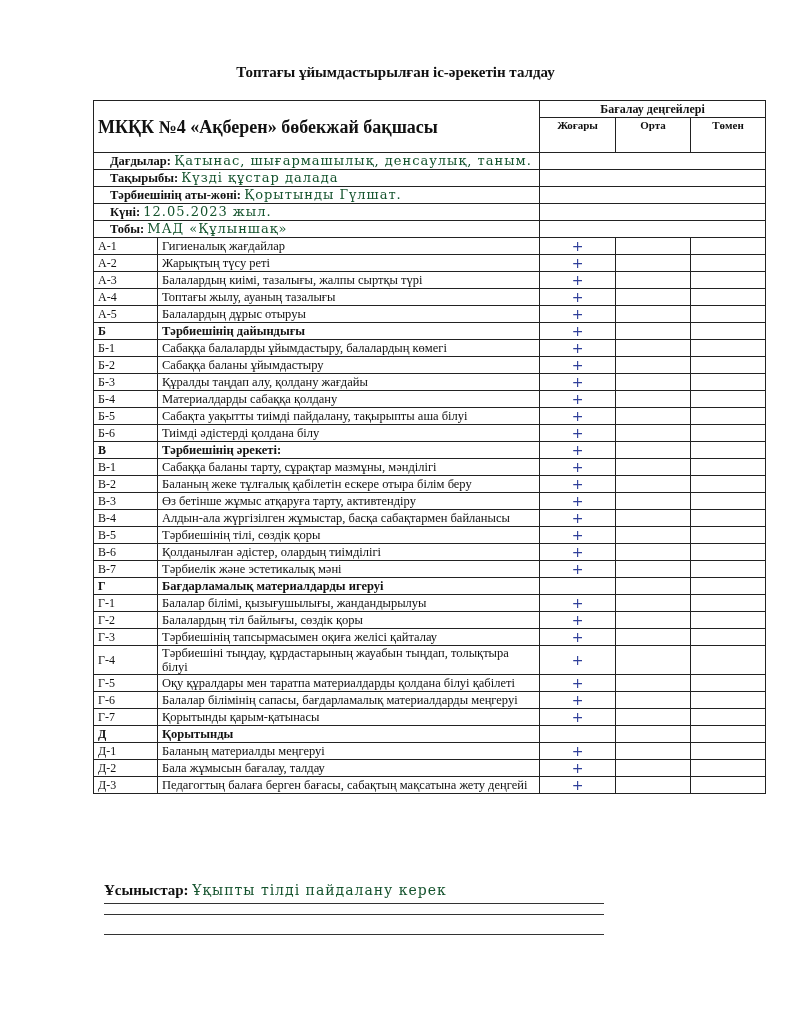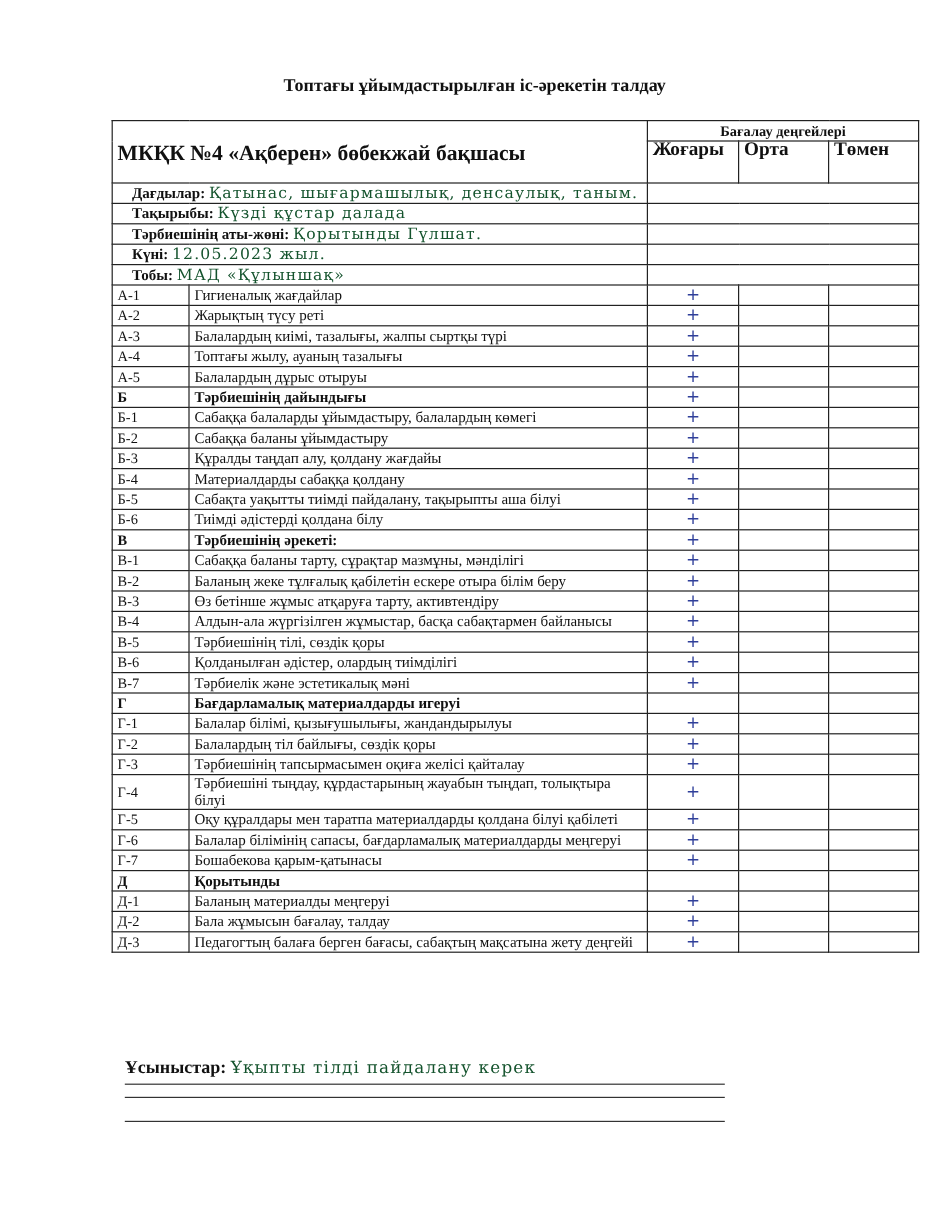--- a/index.html
+++ b/index.html
@@ -6,21 +6,21 @@
   body { width:791px; height:1024px; position:relative; overflow:hidden;
          font-family:"Liberation Serif", serif; color:#111; }
   .title { position:absolute; left:0; width:791px; top:64px; text-align:center;
            font-weight:bold; font-size:15px;font-family:Liberation Serif, serif; }
   table.sheet { position:absolute; left:93px; top:100px; width:672px;
                 border-collapse:collapse; table-layout:fixed; font-size:12.5px; }
   table.sheet td { border:1px solid #222; padding:0 4px; vertical-align:middle;
                    line-height:14px; height:16px; }
   .hdr-main { font-weight:bold; font-size:18px; height:40px; padding-left:4px; }
   .hdr-group { text-align:center; font-weight:bold; font-size:12px; height:14px; }
-  .hdr-level { font-weight:bold; font-size:16px; vertical-align:top !important; padding-top:2px; }
+  .hdr-level { text-align:center; font-weight:bold; font-size:11px; vertical-align:top !important; padding-top:2px; }
   .meta-label { font-weight:bold; white-space:nowrap;margin-left:12px; }
   .meta-row td { border-top:none; }
   .hand { font-family:"DejaVu Serif", serif; color:#14532d;
           font-size:13px; letter-spacing:1px; }
   .code { text-align:left; font-size:12px; }
   .section td.code, .section td.text { font-weight:bold; }
   .mark { text-align:center; color:#2f3f9a; font-size:14px; font-family:"DejaVu Sans", sans-serif; }
   .tall td { height:32px; }
   .recs { position:absolute; left:104px; top:882px; width:500px; font-size:15px; font-weight:bold; }
   .recs .hand { font-weight:normal; font-size:14px; }
@@ -253,21 +253,21 @@
       </tr>
       <tr class="tall">
         <td class="code">Г-6</td>
         <td class="text">Балалар білімінің сапасы, бағдарламалық  материалдарды меңгеруі</td>
         <td class="mark">+</td>
         <td class="mark"></td>
         <td class="mark"></td>
       </tr>
       <tr class="">
         <td class="code">Г-7</td>
-        <td class="text">Бошабекова қарым-қатынасы</td>
+        <td class="text">Қорытынды қарым-қатынасы</td>
         <td class="mark">+</td>
         <td class="mark"></td>
         <td class="mark"></td>
       </tr>
       <tr class="section">
         <td class="code">Д</td>
         <td class="text">Қорытынды</td>
         <td class="mark"></td>
         <td class="mark"></td>
         <td class="mark"></td>

